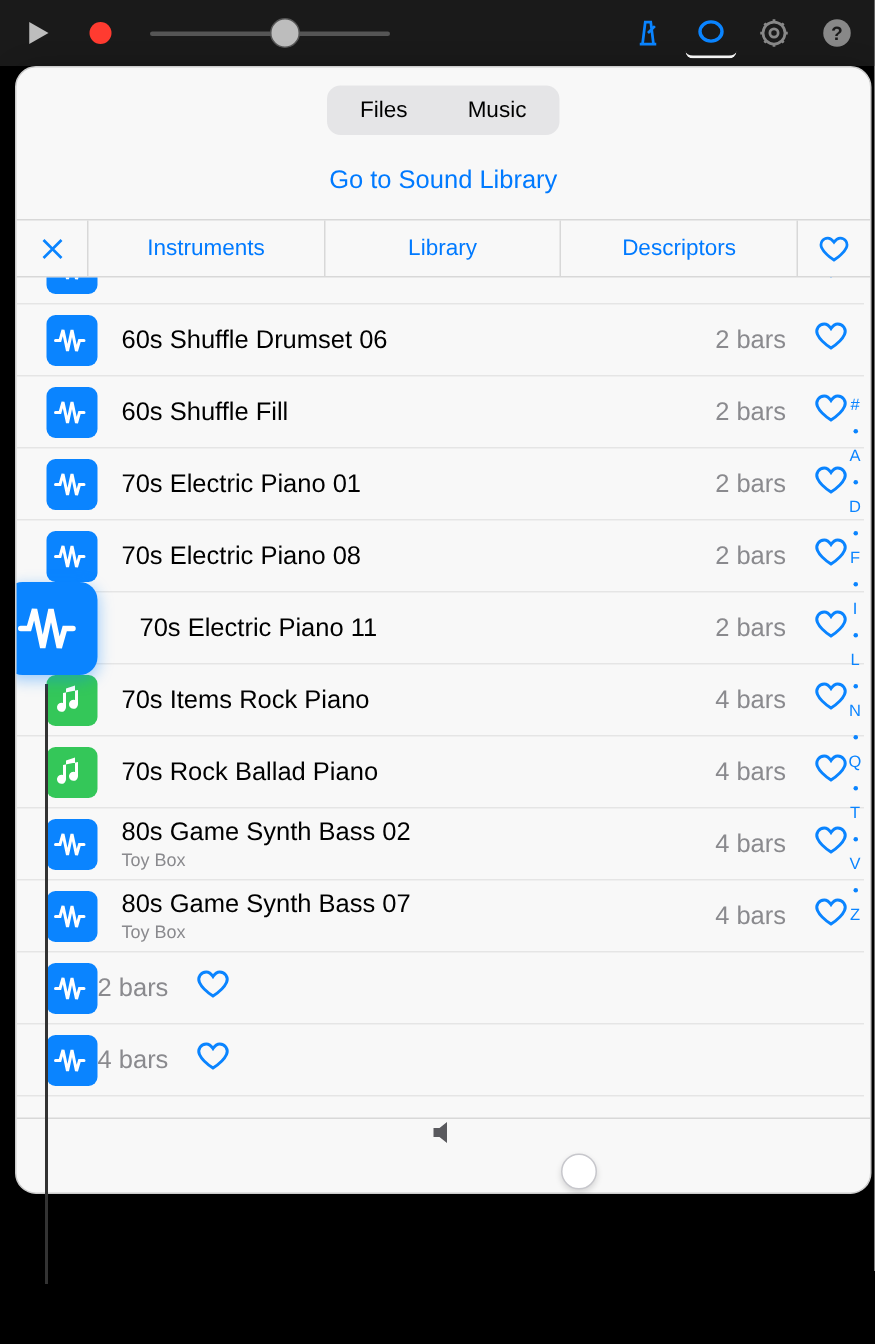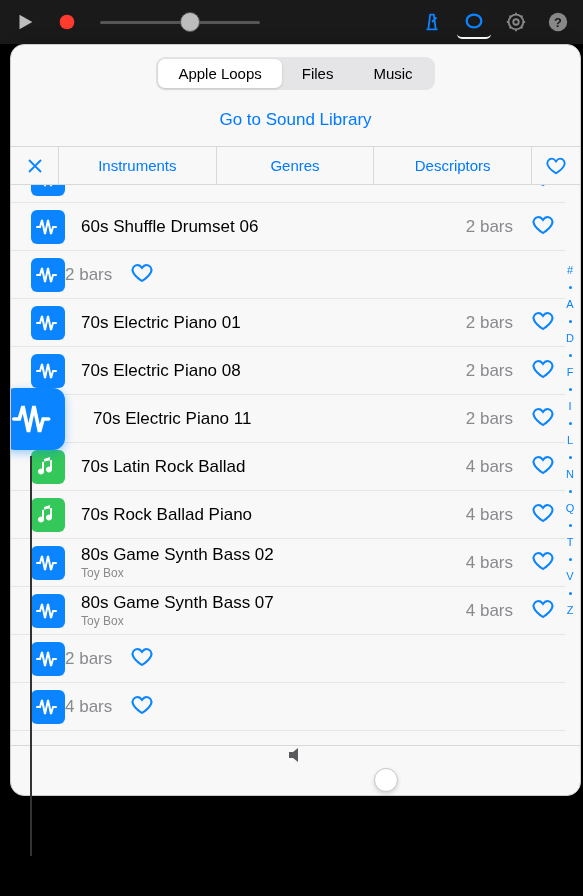--- a/index.html
+++ b/index.html
@@ -116,21 +116,21 @@
   }
   .filter-heart svg { width: 22px; height: 22px; }
   .list {
     flex: 1;
     overflow: hidden;
     position: relative;
   }
   .list-inner {
     position: absolute;
     top: -30px;
-    left: 0; right: 15px;
+    left: 0; right: 4px;
   }
   .row {
     display: flex;
     align-items: center;
     padding: 6px 10px 6px 20px;
     border-bottom: 1px solid #e5e5e5;
     min-height: 48px;
     position: relative;
   }
   .loop-icon {
@@ -256,36 +256,35 @@
         <circle cx="12" cy="12" r="10"></circle>
         <text x="12" y="17" font-size="14" text-anchor="middle" fill="#1a1a1a" font-family="Arial" font-weight="bold">?</text>
       </svg>
   </div>
 </div>
 
 <div class="panel">
 
   <div class="segmented-wrap">
     <div class="segmented">
-      <div class="seg-item active">Apple Loops</div>
       <div class="seg-item">Files</div>
       <div class="seg-item">Music</div>
     </div>
   </div>
 
   <div class="library-link">Go to Sound Library</div>
 
   <div class="filter-row">
     <div class="filter-close">
       <svg viewBox="0 0 16 16" stroke="#0a84ff" stroke-width="1.8" fill="none">
           <path d="M2 2l12 12M14 2L2 14"></path>
         </svg>
     </div>
     <div class="filter-tab">Instruments</div>
-    <div class="filter-tab">Genres</div>
+    <div class="filter-tab">Library</div>
     <div class="filter-tab">Descriptors</div>
     <div class="filter-heart">
       <svg viewBox="0 0 24 24" fill="none" stroke="#0a84ff" stroke-width="2">
           <path d="M12 20s-7-4.5-9-9c-1.5-3.5 1-7 4.5-7 2 0 3.5 1.5 4.5 3 1-1.5 2.5-3 4.5-3 3.5 0 6 3.5 4.5 7-2 4.5-9 9-9 9z"></path>
         </svg>
     </div>
   </div>
 
   <div class="list">
     <div class="list-inner" id="list-inner">
@@ -316,20 +315,23 @@
           <div class="row-heart"><svg viewBox="0 0 24 24" fill="none" stroke="#0a84ff" stroke-width="2">
               <path d="M12 20s-7-4.5-9-9c-1.5-3.5 1-7 4.5-7 2 0 3.5 1.5 4.5 3 1-1.5 2.5-3 4.5-3 3.5 0 6 3.5 4.5 7-2 4.5-9 9-9 9z"></path>
             </svg></div>
         </div>
         <div class="row">
           <div class="loop-icon blue">
             <svg viewBox="0 0 24 24" fill="none" stroke="#fff" stroke-width="2" stroke-linecap="round">
               <path d="M1 12h3l2-7 3 14 3-14 3 14 2-7h3"></path>
             </svg>
           </div>
+          <div class="row-text">
+            <div class="row-title">60s Shuffle Fill</div>
+          </div>
           <div class="row-bars">2 bars</div>
           <div class="row-heart"><svg viewBox="0 0 24 24" fill="none" stroke="#0a84ff" stroke-width="2">
               <path d="M12 20s-7-4.5-9-9c-1.5-3.5 1-7 4.5-7 2 0 3.5 1.5 4.5 3 1-1.5 2.5-3 4.5-3 3.5 0 6 3.5 4.5 7-2 4.5-9 9-9 9z"></path>
             </svg></div>
         </div>
         <div class="row">
           <div class="loop-icon blue">
             <svg viewBox="0 0 24 24" fill="none" stroke="#fff" stroke-width="2" stroke-linecap="round">
               <path d="M1 12h3l2-7 3 14 3-14 3 14 2-7h3"></path>
             </svg>
@@ -371,21 +373,21 @@
               <path d="M12 20s-7-4.5-9-9c-1.5-3.5 1-7 4.5-7 2 0 3.5 1.5 4.5 3 1-1.5 2.5-3 4.5-3 3.5 0 6 3.5 4.5 7-2 4.5-9 9-9 9z"></path>
             </svg></div>
         </div>
         <div class="row">
           <div class="loop-icon green">
             <svg viewBox="0 0 24 24" fill="#fff">
               <path d="M8 4v12.5a3 3 0 1 1-2-2.8V7l10-2v9.5a3 3 0 1 1-2-2.8V2z"></path>
             </svg>
           </div>
           <div class="row-text">
-            <div class="row-title">70s Latin Rock Ballad</div>
+            <div class="row-title">70s Items Rock Piano</div>
           </div>
           <div class="row-bars">4 bars</div>
           <div class="row-heart"><svg viewBox="0 0 24 24" fill="none" stroke="#0a84ff" stroke-width="2">
               <path d="M12 20s-7-4.5-9-9c-1.5-3.5 1-7 4.5-7 2 0 3.5 1.5 4.5 3 1-1.5 2.5-3 4.5-3 3.5 0 6 3.5 4.5 7-2 4.5-9 9-9 9z"></path>
             </svg></div>
         </div>
         <div class="row">
           <div class="loop-icon green">
             <svg viewBox="0 0 24 24" fill="#fff">
               <path d="M8 4v12.5a3 3 0 1 1-2-2.8V7l10-2v9.5a3 3 0 1 1-2-2.8V2z"></path>

